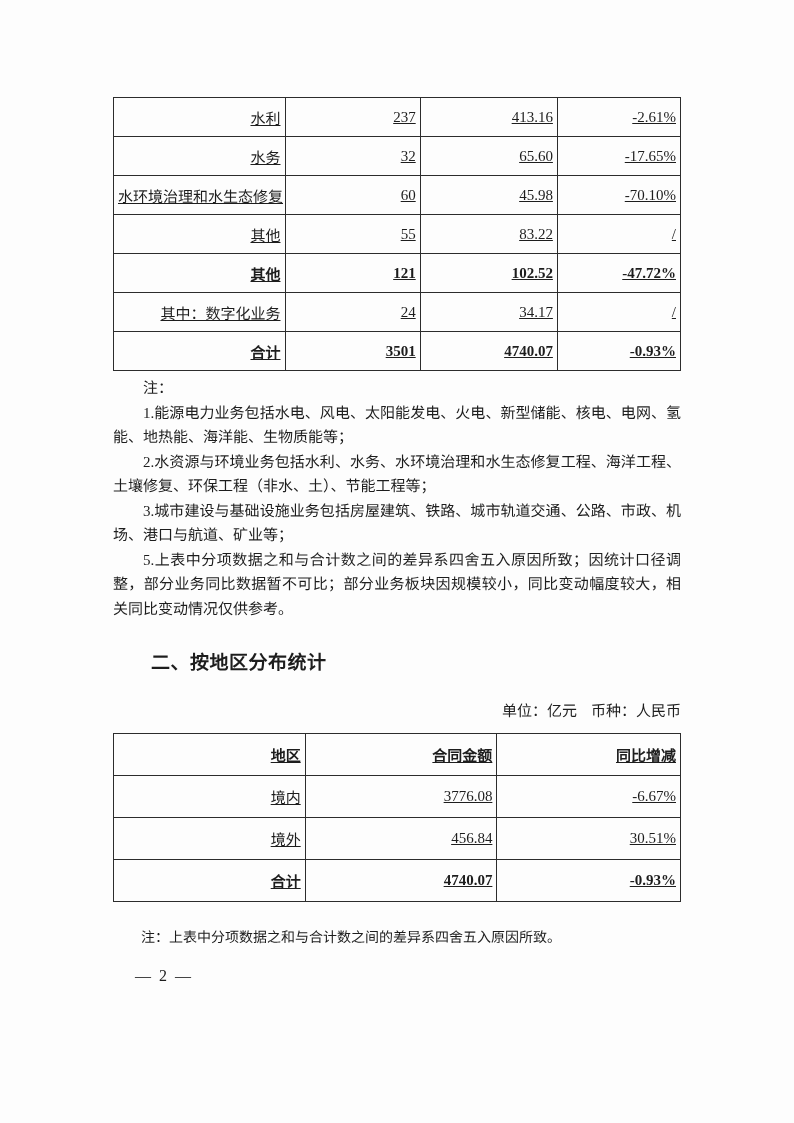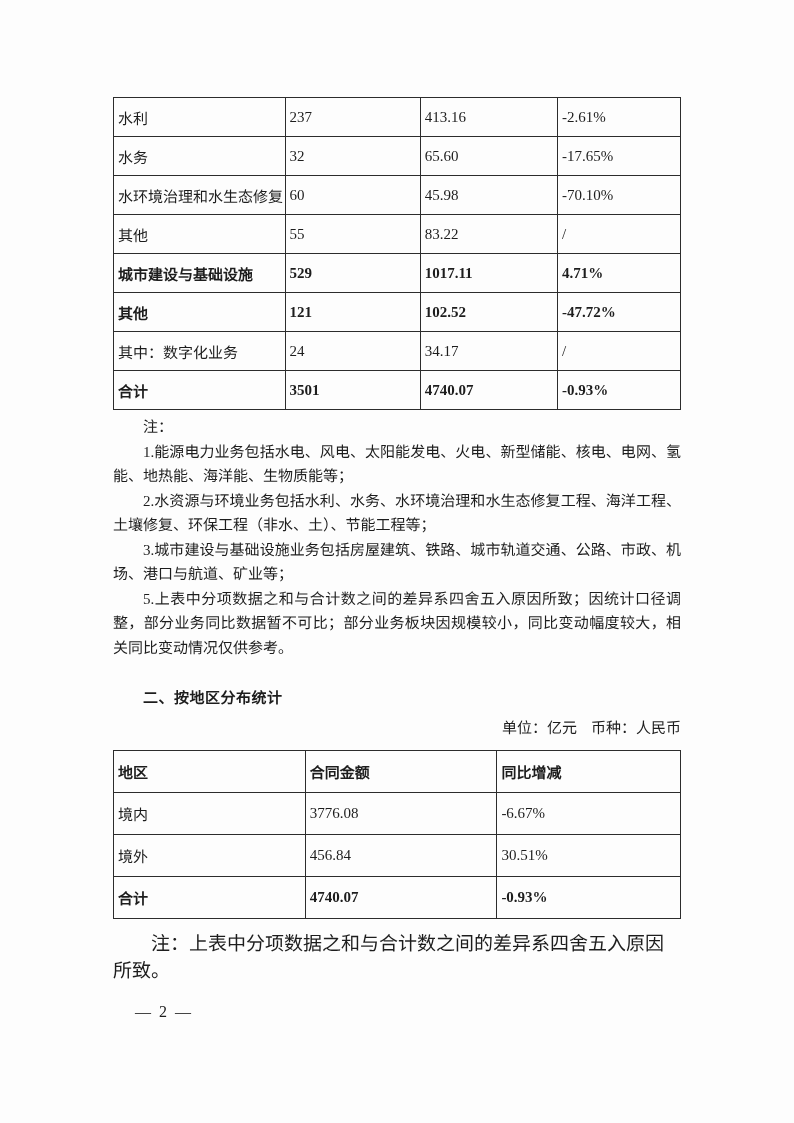--- a/index.html
+++ b/index.html
@@ -24,27 +24,28 @@
 
   
   table {
     border-collapse: collapse;
     table-layout: fixed;
     width: 568px;
     font-size: 15px;
   }
   td, th {
     border: 1px solid #2c2c2c;
-    text-align: left;
+    text-align: right;
     vertical-align: middle;
     padding: 0 4px;
     font-weight: normal;
     color: #1d1d1d;
     overflow: hidden;
     white-space: nowrap;
+    text-decoration: underline;
   }
   .t1 { margin-top: 97px; }
   .t1 td { height: 38px; }
   .t1 .c0 { width: 170px; }
   .t1 .c1 { width: 134px; }
   .t1 .c2 { width: 136px; }
   .t1 .c3 { width: 122px; }
   tr.bold td, .t2 th { font-weight: bold; }
 
   .t2 { margin-top: 13px; }
@@ -61,35 +62,35 @@
     text-align: justify;
   }
   .notes p {
     margin: 0;
     text-indent: 2em;
   }
 
   
   .section-heading {
     margin-top: 26px;
-    font-size: 15px;
+    font-size: 19px;
     font-weight: bold;
     text-indent: 2em;
     letter-spacing: 0.5px;
   }
   .unit-line {
-    margin-top: 9px;
+    margin-top: 25px;
     font-size: 15px;
     text-align: right;
   }
   .unit-line .gap { display: inline-block; width: 14px; }
 
   .t2-note {
-    margin-top: 9px;
-    font-size: 19px;
+    margin-top: 24px;
+    font-size: 14px;
     text-indent: 2em;
   }
 
   .page-number {
     margin-top: 21px;
     margin-left: 22px;
     font-size: 16px;
     letter-spacing: 2px;
   }
 </style>
@@ -125,26 +126,20 @@
           <td>45.98</td>
           <td>-70.10%</td>
         </tr>
         <tr>
           <td>其他</td>
           <td>55</td>
           <td>83.22</td>
           <td>/</td>
         </tr>
         <tr class="bold">
-          <td>城市建设与基础设施</td>
-          <td>529</td>
-          <td>1017.11</td>
-          <td>4.71%</td>
-        </tr>
-        <tr class="bold">
           <td>其他</td>
           <td>121</td>
           <td>102.52</td>
           <td>-47.72%</td>
         </tr>
         <tr>
           <td>其中：数字化业务</td>
           <td>24</td>
           <td>34.17</td>
           <td>/</td>

